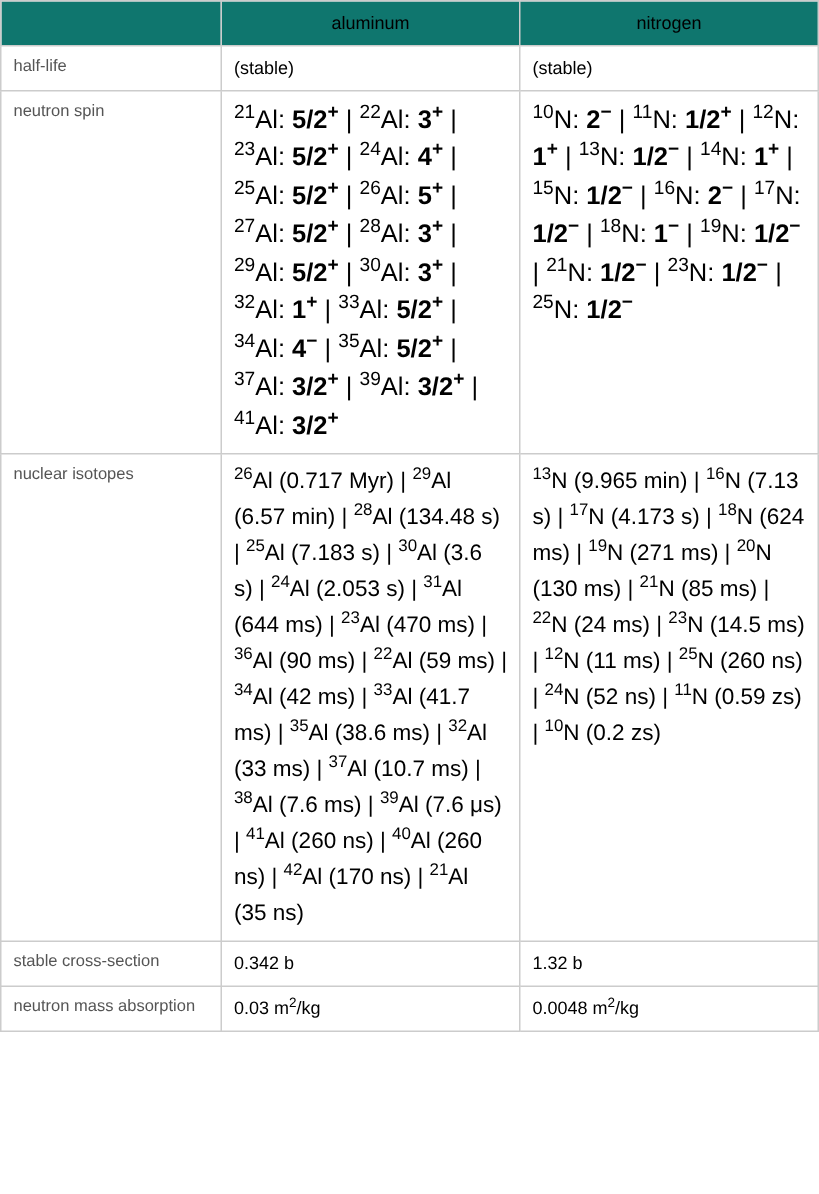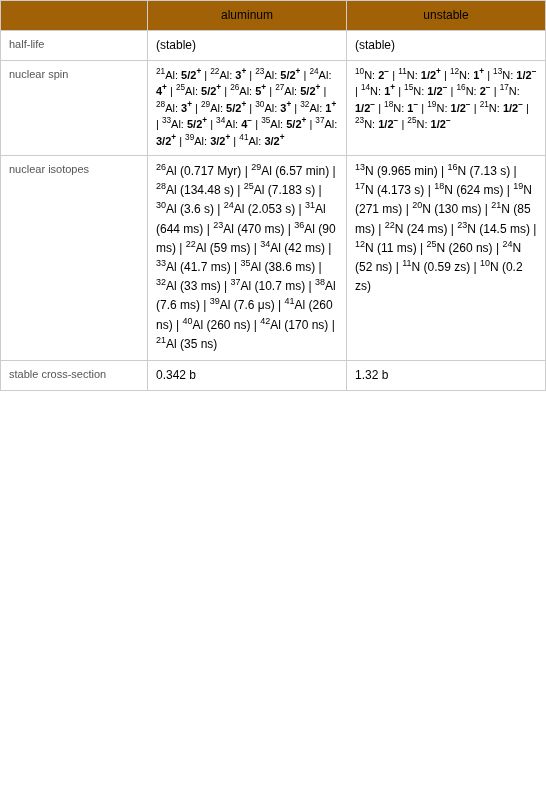--- a/index.html
+++ b/index.html
@@ -15,66 +15,66 @@
     }
     th, td {
       border: 1px solid #ccc;
       padding: 6px 8px;
       vertical-align: top;
       line-height: 1.4;
     }
     th {
       text-align: center;
       font-weight: normal;
-      background: #a16207;
+      background: #0f766e;
     }
     td:first-child {
       width: 130px;
       color: #555;
       font-size: 11px;
     }
     td:nth-child(2), td:nth-child(3) {
       width: 176px;
     }
     sup {
       font-size: 0.75em;
       vertical-align: super;
       line-height: 0;
     }
     .nuclear-spin-content {
-      font-size: 11px;
+      font-size: 17px;
       line-height: 1.5;
     }
     .unstable-content {
-      font-size: 12px;
+      font-size: 15px;
       line-height: 1.6;
     }
   </style>
 </head>
 <body>
 
 <table>
   <thead>
     <tr>
       <th></th>
       <th>aluminum</th>
-      <th>unstable</th>
+      <th>nitrogen</th>
     </tr>
   </thead>
   <tbody>
 
     <tr>
       <td>half-life</td>
       <td>(stable)</td>
       <td>(stable)</td>
     </tr>
 
 
     <tr>
-      <td>nuclear spin</td>
+      <td>neutron spin</td>
       <td class="nuclear-spin-content">
         <sup>21</sup>Al: <b>5/2<sup>+</sup></b> | <sup>22</sup>Al: <b>3<sup>+</sup></b> | <sup>23</sup>Al: <b>5/2<sup>+</sup></b> | <sup>24</sup>Al: <b>4<sup>+</sup></b> | <sup>25</sup>Al: <b>5/2<sup>+</sup></b> | <sup>26</sup>Al: <b>5<sup>+</sup></b> | <sup>27</sup>Al: <b>5/2<sup>+</sup></b> | <sup>28</sup>Al: <b>3<sup>+</sup></b> | <sup>29</sup>Al: <b>5/2<sup>+</sup></b> | <sup>30</sup>Al: <b>3<sup>+</sup></b> | <sup>32</sup>Al: <b>1<sup>+</sup></b> | <sup>33</sup>Al: <b>5/2<sup>+</sup></b> | <sup>34</sup>Al: <b>4<sup>−</sup></b> | <sup>35</sup>Al: <b>5/2<sup>+</sup></b> | <sup>37</sup>Al: <b>3/2<sup>+</sup></b> | <sup>39</sup>Al: <b>3/2<sup>+</sup></b> | <sup>41</sup>Al: <b>3/2<sup>+</sup></b>
       </td>
       <td class="nuclear-spin-content">
         <sup>10</sup>N: <b>2<sup>−</sup></b> | <sup>11</sup>N: <b>1/2<sup>+</sup></b> | <sup>12</sup>N: <b>1<sup>+</sup></b> | <sup>13</sup>N: <b>1/2<sup>−</sup></b> | <sup>14</sup>N: <b>1<sup>+</sup></b> | <sup>15</sup>N: <b>1/2<sup>−</sup></b> | <sup>16</sup>N: <b>2<sup>−</sup></b> | <sup>17</sup>N: <b>1/2<sup>−</sup></b> | <sup>18</sup>N: <b>1<sup>−</sup></b> | <sup>19</sup>N: <b>1/2<sup>−</sup></b> | <sup>21</sup>N: <b>1/2<sup>−</sup></b> | <sup>23</sup>N: <b>1/2<sup>−</sup></b> | <sup>25</sup>N: <b>1/2<sup>−</sup></b>
       </td>
     </tr>
 
     <tr>
       <td>nuclear isotopes</td>
@@ -85,14 +85,19 @@
         <sup>13</sup>N (9.965 min) | <sup>16</sup>N (7.13 s) | <sup>17</sup>N (4.173 s) | <sup>18</sup>N (624 ms) | <sup>19</sup>N (271 ms) | <sup>20</sup>N (130 ms) | <sup>21</sup>N (85 ms) | <sup>22</sup>N (24 ms) | <sup>23</sup>N (14.5 ms) | <sup>12</sup>N (11 ms) | <sup>25</sup>N (260 ns) | <sup>24</sup>N (52 ns) | <sup>11</sup>N (0.59 zs) | <sup>10</sup>N (0.2 zs)
       </td>
     </tr>
 
     <tr>
       <td>stable cross-section</td>
       <td>0.342 b</td>
       <td>1.32 b</td>
     </tr>
 
+    <tr>
+      <td>neutron mass absorption</td>
+      <td>0.03 m<sup>2</sup>/kg</td>
+      <td>0.0048 m<sup>2</sup>/kg</td>
+    </tr>
   </tbody>
 </table>
 
 </body></html>

